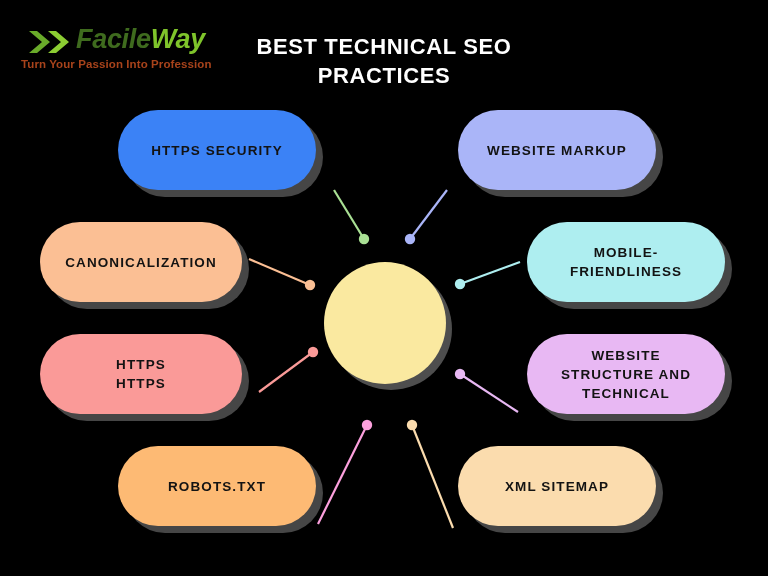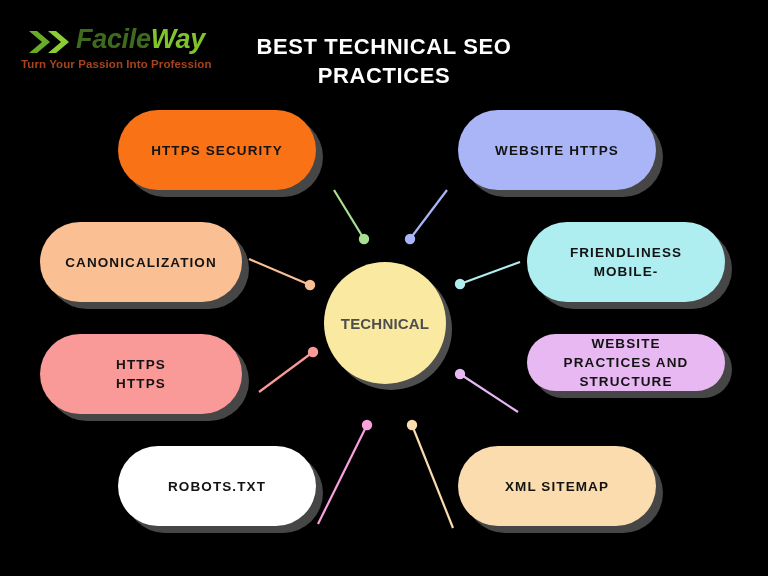--- a/index.html
+++ b/index.html
@@ -81,59 +81,58 @@
       <line x1="518" y1="412" x2="460" y2="374" stroke="#e8b8f3" stroke-width="2.2"></line>
       <circle cx="460" cy="374" r="5.2" fill="#e8b8f3"></circle>
       <line x1="318" y1="524" x2="367" y2="425" stroke="#fca0dd" stroke-width="2.2"></line>
       <circle cx="367" cy="425" r="5.2" fill="#fca0dd"></circle>
       <line x1="453" y1="528" x2="412" y2="425" stroke="#fbdcae" stroke-width="2.2"></line>
       <circle cx="412" cy="425" r="5.2" fill="#fbdcae"></circle>
     </svg>
 
   <div id="hub">
     <div class="hub-label">
-      <div>TECHNICAL</div>
     </div>
   </div>
 
-<div class="node" style="left: 118px; top: 110px; width: 198px; height: 80px; background: #f97316;">
+<div class="node" style="left: 118px; top: 110px; width: 198px; height: 80px; background: #3b82f6;">
       <div class="node-label">
         <div>HTTPS SECURITY</div>
       </div>
     </div>
     <div class="node" style="left: 458px; top: 110px; width: 198px; height: 80px; background: rgb(170, 181, 248);">
       <div class="node-label">
-        <div>WEBSITE HTTPS</div>
+        <div>WEBSITE MARKUP</div>
       </div>
     </div>
     <div class="node" style="left: 40px; top: 222px; width: 202px; height: 80px; background: rgb(251, 191, 148); justify-content: center;">
       <div class="node-label">
         <div>CANONICALIZATION</div>
       </div>
     </div>
     <div class="node" style="left: 527px; top: 222px; width: 198px; height: 80px; background: rgb(174, 238, 240);">
       <div class="node-label">
+        <div>MOBILE-</div>
         <div>FRIENDLINESS</div>
-        <div>MOBILE-</div>
       </div>
     </div>
     <div class="node" style="left: 40px; top: 334px; width: 202px; height: 80px; background: rgb(250, 154, 152);">
       <div class="node-label">
         <div>HTTPS</div>
         <div>HTTPS</div>
       </div>
     </div>
-    <div class="node" style="left: 527px; top: 334px; width: 198px; height: 57px; background: rgb(232, 184, 243);">
+    <div class="node" style="left: 527px; top: 334px; width: 198px; height: 80px; background: rgb(232, 184, 243);">
       <div class="node-label">
         <div>WEBSITE</div>
-        <div>PRACTICES AND</div>
-        <div>STRUCTURE</div>
+        <div>STRUCTURE AND</div>
+        <div>TECHNICAL</div>
       </div>
     </div>
-    <div class="node" style="left: 118px; top: 446px; width: 198px; height: 80px; background: #ffffff;">
+    <div class="node" style="left: 118px; top: 446px; width: 198px; height: 80px; background: #fdba74;">
       <div class="node-label">
         <div>ROBOTS.TXT</div>
       </div>
     </div>
     <div class="node" style="left: 458px; top: 446px; width: 198px; height: 80px; background: rgb(251, 220, 174); text-align: right;">
       <div class="node-label">
         <div>XML SITEMAP</div>
       </div>
     </div>
   </div>

